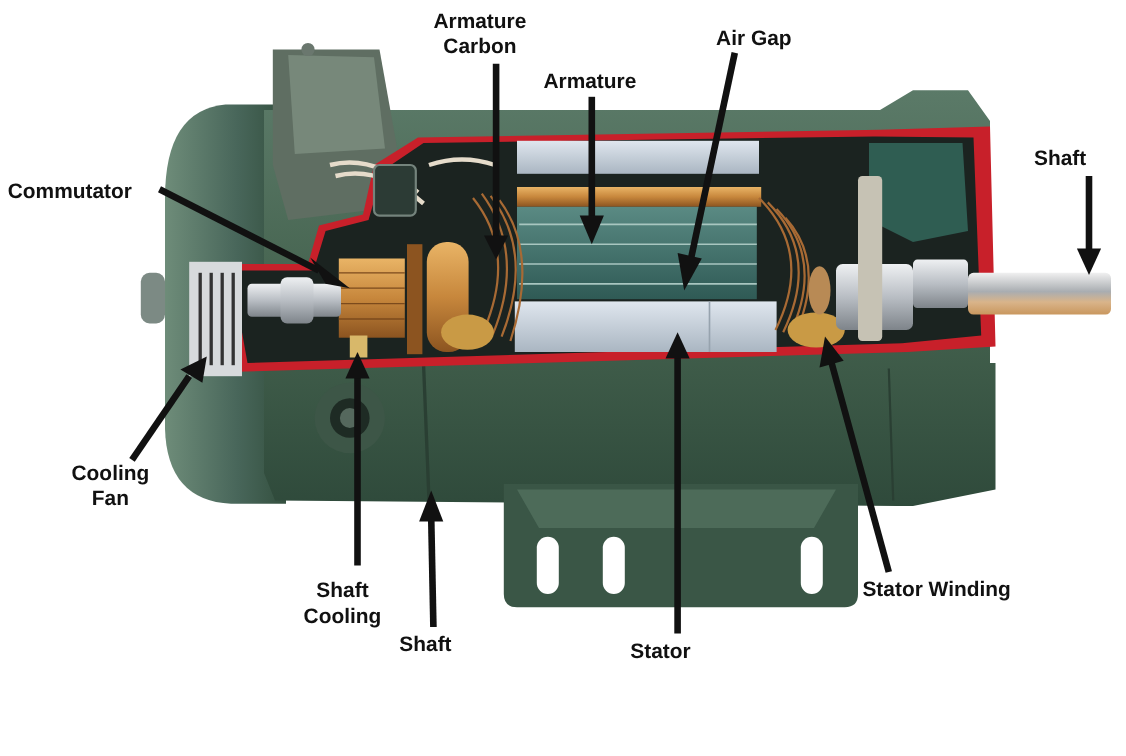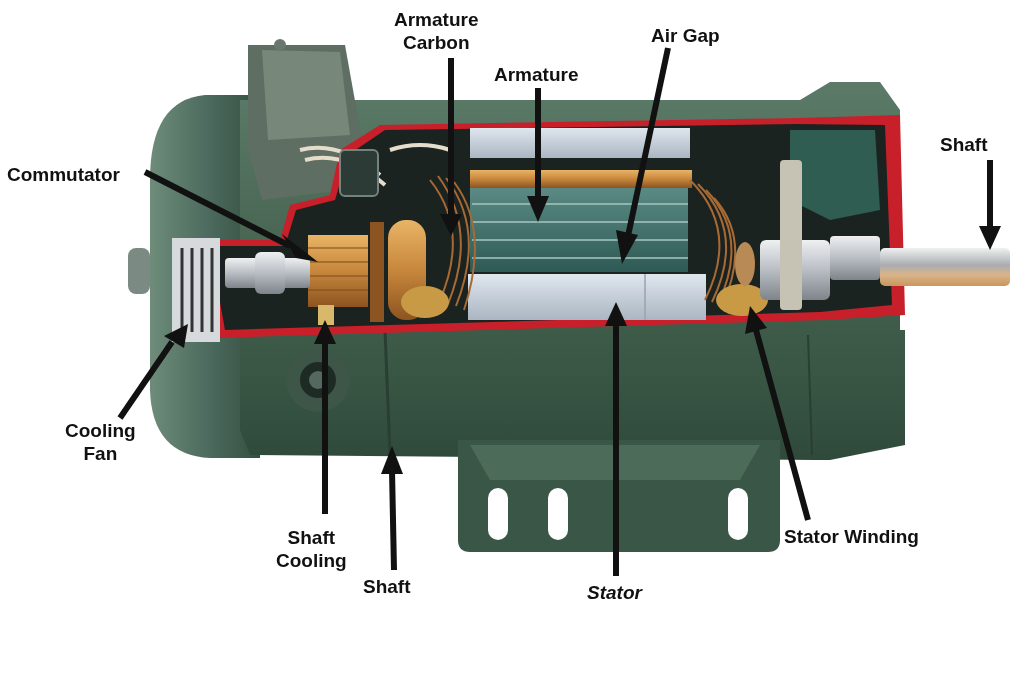--- a/index.html
+++ b/index.html
@@ -229,18 +229,18 @@
   <span>Cooling</span>
   <span>Fan</span>
 </div>
 <div class="label" style="left:276px; top:526px;">
   <span>Shaft</span>
   <span>Cooling</span>
 </div>
 <div class="label" style="left:363px; top:575px;">
   <span>Shaft</span>
 </div>
-<div class="label" style="left:587px; top:581px;font-style:italic;">
+<div class="label" style="left:573px; top:581px;">
   <span>Stator</span>
 </div>
 <div class="label" style="left:784px; top:525px;">
   <span>Stator Winding</span>
 </div>
 
 </body></html>

